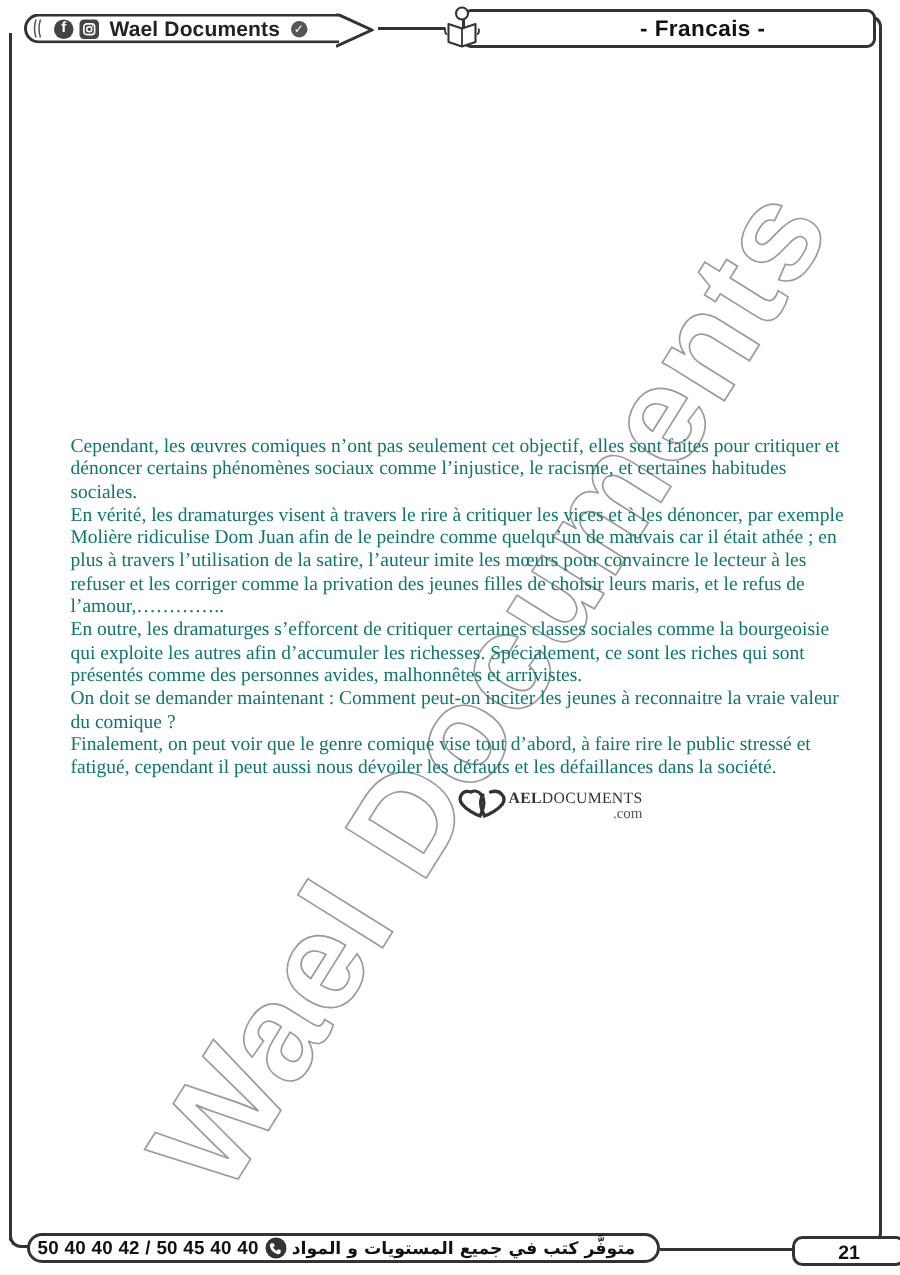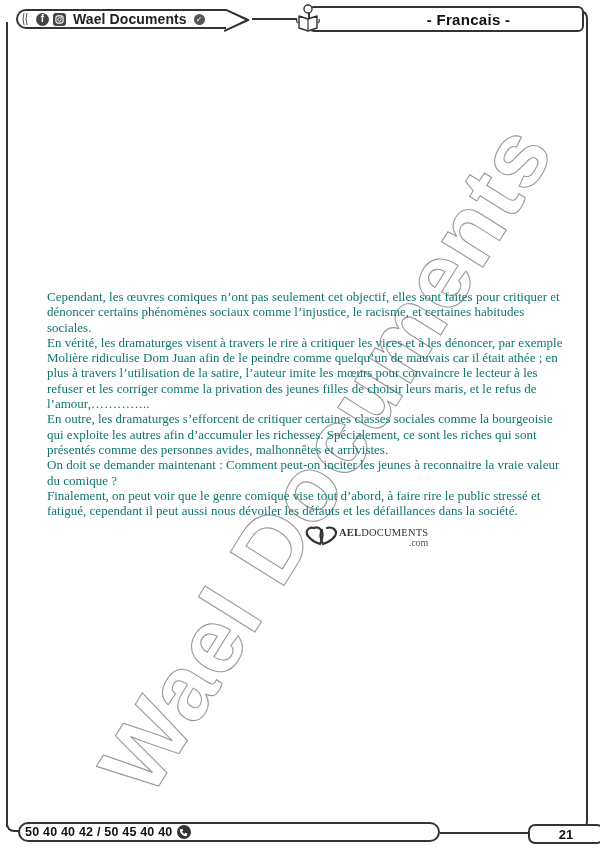--- a/index.html
+++ b/index.html
@@ -190,17 +190,18 @@
   </div>
 </div>
 
 <div class="footer-pill">
   <span class="footer-phones">50 40 40 42 / 50 45 40 40</span>
   <span class="phone-icon">
     <svg width="9" height="9" viewBox="0 0 10 10">
         <path d="M2 1 L4 1 L4.6 3 L3.4 3.9 Q4.3 5.8 6.1 6.6 L7 5.4 L9 6 L9 8 Q8.5 9.2 7 9 Q2 8 1 3 Q0.8 1.5 2 1 Z" fill="#fff"></path>
       </svg>
   </span>
+  <span class="footer-arabic">متوفَّر كتب في جميع المستويات و المواد</span>
 </div>
 <div class="footer-connector"></div>
 <div class="page-box">
   <span class="page-number">21</span>
 </div>
 
 </body></html>

